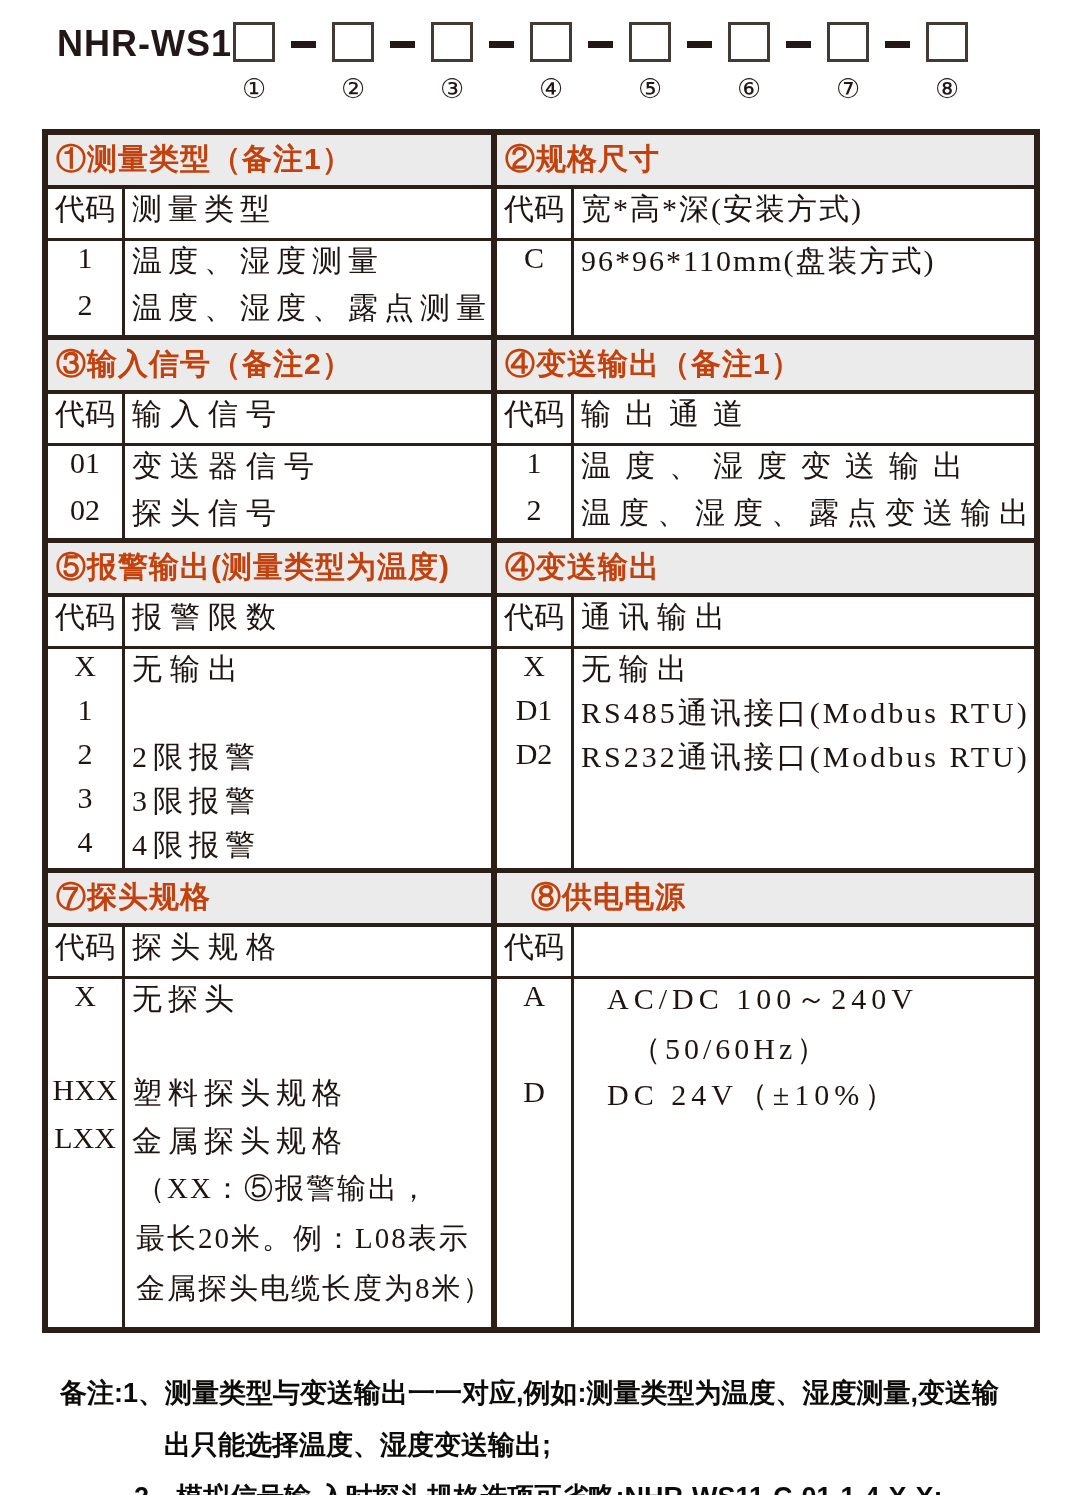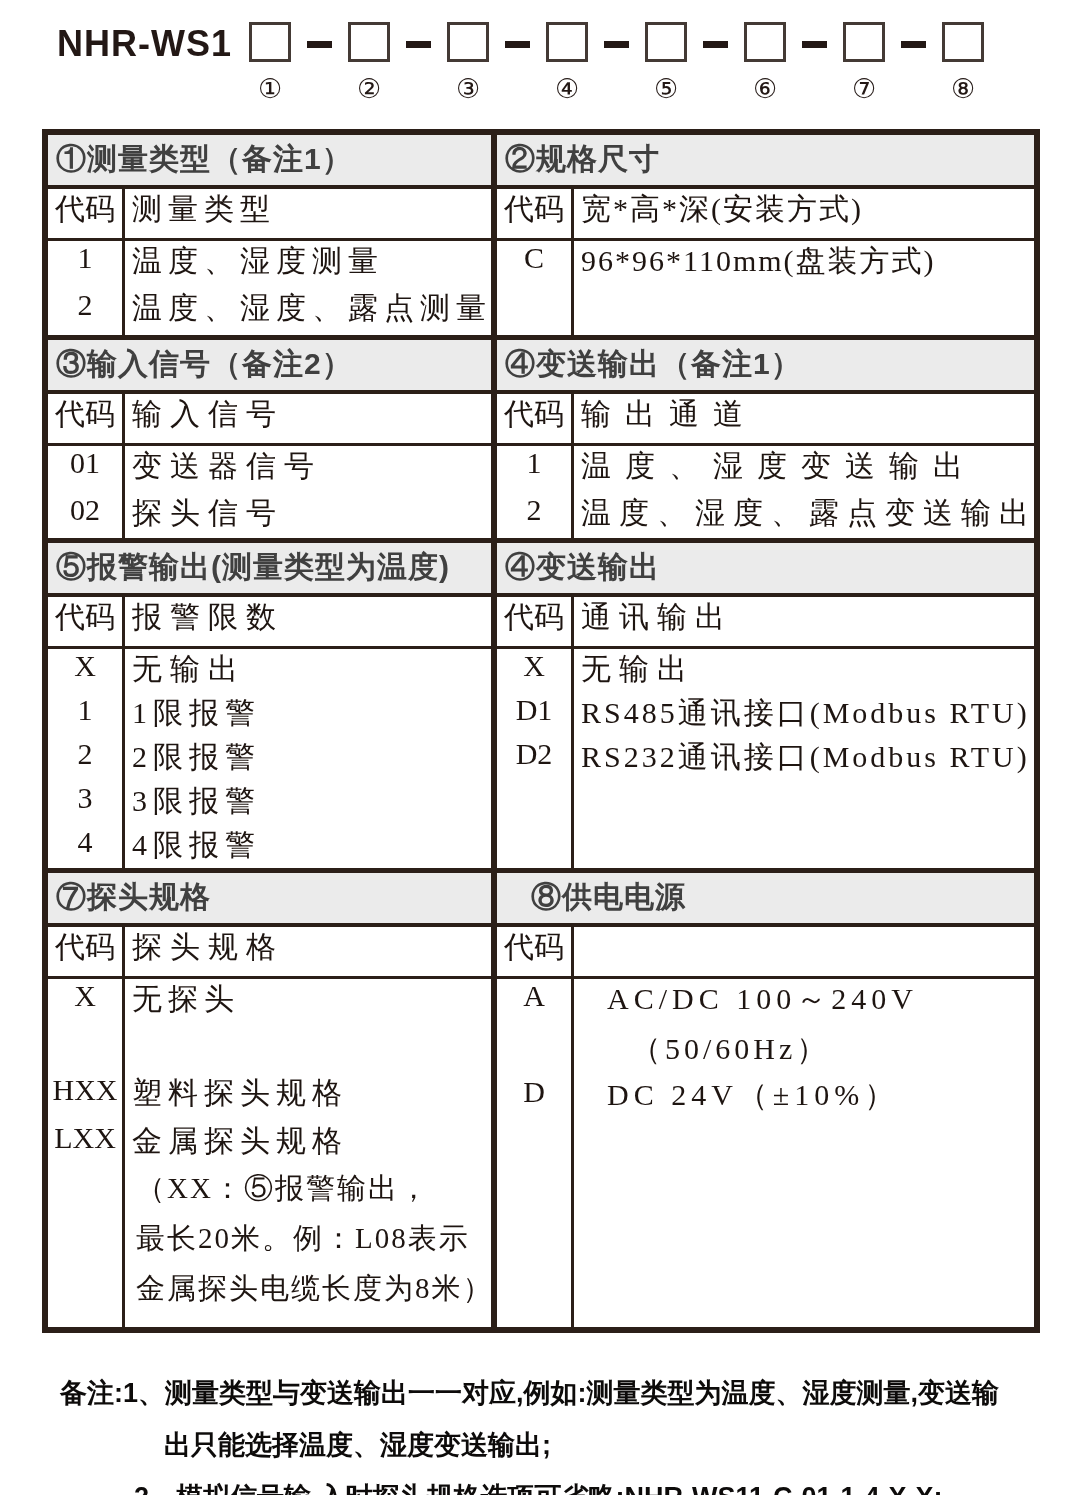--- a/index.html
+++ b/index.html
@@ -12,21 +12,21 @@
   .page { position:absolute; inset:0; overflow:hidden; }
 
   
   .codebar {
     display:flex; align-items:flex-start;
     margin:22px 0 0 57px;
   }
   .model {
     font-family:"Liberation Sans", sans-serif;
     font-weight:bold; font-size:36px; letter-spacing:1px;
-    color:#231815; line-height:44px; margin-right:16px; white-space:nowrap;
+    color:#231815; line-height:44px; margin-right:0; white-space:nowrap;
   }
   .slot { display:flex; flex-direction:column; align-items:center; width:44px; }
   .box  { width:42px; height:40px; border:3px solid #443a35; background:#fff; }
   .circ {
     margin-top:13px; font-size:27px; line-height:27px;
     font-family:"DejaVu Sans", sans-serif; color:#231815;
   }
   .dash { width:25px; height:7px; background:#231815; margin:19px 15px 0 15px; flex-shrink:0; }
 
   
@@ -40,21 +40,21 @@
   }
   .sec { display:flex; flex-direction:column; overflow:hidden; }
   .sec.left { border-right:6px solid #2b1f18; }
   .sec.bt   { border-top:5px solid #2b1f18; }
 
   .sec-title {
     background:#ebebeb;
     border-bottom:4px solid #2b1f18;
     font-family:"Liberation Sans", sans-serif;
     font-weight:bold; font-size:30px; letter-spacing:1px;
-    color:#404040;
+    color:#c2410c;
     height:54px; flex-shrink:0;
     display:flex; align-items:center;
     padding:0 6px 2px 8px; white-space:nowrap;
   }
   .sec-title.pad30 { padding-left:34px; }
 
   .sec-body { flex:1; position:relative; font-size:30px; }
   .vline { position:absolute; left:74px; top:0; bottom:0; width:3px; background:#2b1f18; }
 
   .trow { display:flex; align-items:flex-start; min-height:47px; }
@@ -219,21 +219,20 @@
         <div class="trow sub">
           <div class="tcode">代码</div>
           <div class="tdesc sp8">报警限数</div>
         </div>
         <div class="trow r44">
           <div class="tcode">X</div>
           <div class="tdesc sp8">无输出</div>
         </div>
         <div class="trow r44">
           <div class="tcode">1</div>
-          <div class="tdesc sp6">1限报警</div>
         </div>
         <div class="trow r44">
           <div class="tcode">2</div>
           <div class="tdesc sp6">2限报警</div>
         </div>
         <div class="trow r44">
           <div class="tcode">3</div>
           <div class="tdesc sp6">3限报警</div>
         </div>
         <div class="trow r44">

